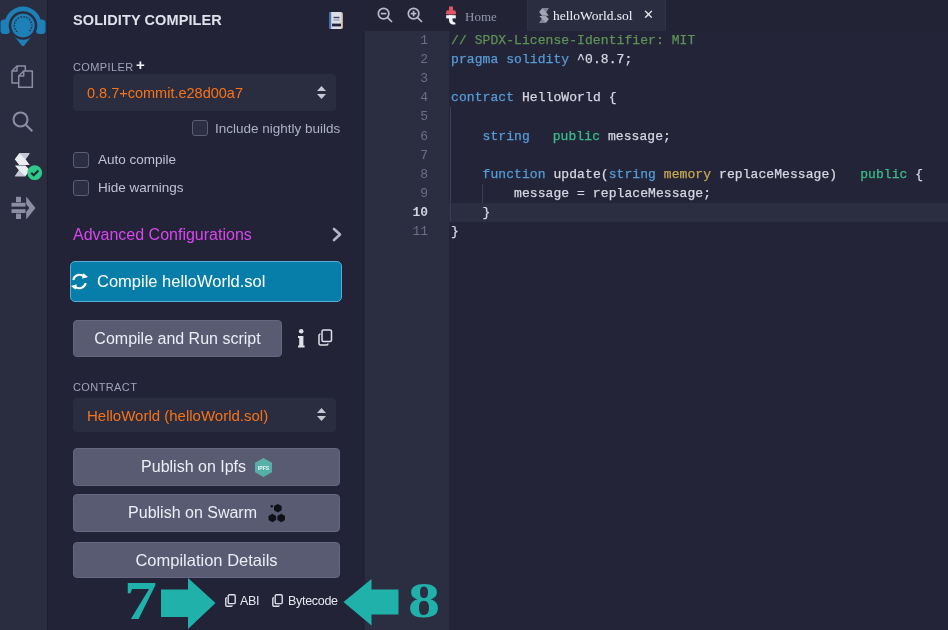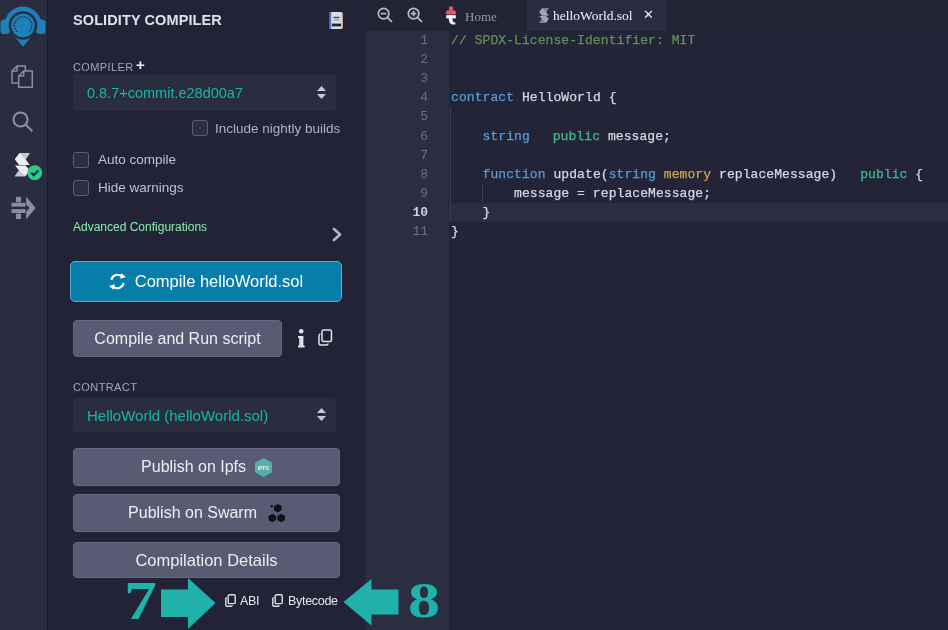--- a/index.html
+++ b/index.html
@@ -8,21 +8,21 @@
 .abs { position:absolute; }
 
 
 #rail { left:0; top:0; width:48px; height:630px; background:#2a2c3f; border-right:1px solid #1c1d2a; }
 
 
 #panel { left:48px; top:0; width:317px; height:630px; background:#222336; }
 .lbl { color:#a2a3bd; font-size:11px; letter-spacing:.4px; }
 .cb { position:absolute; width:16px; height:16px; border:1px solid #5a5e78; border-radius:3px; background:#2c2e41; }
 .btn2 { position:absolute; background:#585b72; border:1px solid #646781; border-radius:4px; color:#eceef5; font-size:16px; display:flex; align-items:center; justify-content:center; }
-.sel { position:absolute; background:#2a2c3f; border-radius:4px; color:#14b8a6; font-size:14.5px; display:flex; align-items:center; }
+.sel { position:absolute; background:#2a2c3f; border-radius:4px; color:#f97316; font-size:14.5px; display:flex; align-items:center; }
 .sortarr { position:absolute; right:10px; }
 
 
 #editor { left:365px; top:0; width:583px; height:630px; background:#2b2d40; }
 #tabbar { position:absolute; left:0; top:0; width:583px; height:31px; background:#222334;font-family:Liberation Serif, serif; }
 #gutter { position:absolute; left:0; top:31px; width:84px; height:599px; background:#2b2d40; }
 #codearea { position:absolute; left:84px; top:31px; width:499px; height:599px; background:#232438; }
 .ln { position:absolute; width:63px; text-align:right; font-family:"Liberation Mono",monospace; font-size:13px; color:#6b6e87; line-height:19px; }
 .cl { position:absolute; left:86px; font-family:"Liberation Mono",monospace; font-size:13px; line-height:19px; white-space:pre; color:#d6d7e2; letter-spacing:0.08px; -webkit-text-stroke:0.25px currentColor; }
 .kw { color:#569cd6; } .cm { color:#5f9355; } .gr { color:#3dbe8b;padding-left:15px; } .gd { color:#c9a950; }
@@ -102,26 +102,26 @@
 
     <div class="cb" style="left:144px;top:120px"></div>
     <div class="abs" style="left:167px;top:121px;font-size:13.5px;color:#aeb0c4">Include nightly builds</div>
 
     <div class="cb" style="left:25px;top:152px"></div>
     <div class="abs" style="left:50px;top:152px;font-size:13.5px;color:#c0c2d2">Auto compile</div>
 
     <div class="cb" style="left:25px;top:180px"></div>
     <div class="abs" style="left:50px;top:180px;font-size:13.5px;color:#c0c2d2">Hide warnings</div>
 
-    <div class="abs" style="left:25px;top:220px;font-size:12px;color:#86efac">Advanced Configurations</div>
+    <div class="abs" style="left:25px;top:226px;font-size:16px;color:#d946ef">Advanced Configurations</div>
     <svg class="abs" style="left:284px;top:227px" width="10" height="15" viewBox="0 0 10 15" fill="none" stroke="#b4b6c6" stroke-width="2.6" stroke-linecap="round" stroke-linejoin="round">
       <path d="M2 2 L8 7.5 L2 13"></path>
     </svg>
 
-    <div class="abs" style="left:22px;top:261px;width:272px;height:41px;background:#077eaa;border:1px solid #55aed2;border-radius:5px;display:flex;align-items:center;justify-content:center;color:#fff;font-size:16.5px">
+    <div class="abs" style="left:22px;top:261px;width:272px;height:41px;background:#077eaa;border:1px solid #55aed2;border-radius:5px;display:flex;align-items:center;color:#fff;font-size:16.5px">
       <svg width="17" height="17" viewBox="0 0 17 17" style="margin-right:9px">
         <g fill="none" stroke="#fff" stroke-width="2.1">
           <path d="M14.7 10.1 A6.5 6.5 0 0 1 3.9 13.4"></path>
           <path d="M2.3 6.9 A6.5 6.5 0 0 1 13.1 3.6"></path>
         </g>
         <polygon points="12.3,0.2 17,3.9 11.2,5.7" fill="#fff"></polygon>
         <polygon points="4.7,16.8 0,13.1 5.8,11.3" fill="#fff"></polygon>
       </svg>
       Compile helloWorld.sol
     </div>
@@ -227,20 +227,21 @@
     <div class="ln" style="top:88px">4</div>
     <div class="ln" style="top:107px">5</div>
     <div class="ln" style="top:127px">6</div>
     <div class="ln" style="top:146px">7</div>
     <div class="ln" style="top:165px">8</div>
     <div class="ln" style="top:184px">9</div>
     <div class="ln" style="top:203px;color:#d0d2de;font-weight:bold">10</div>
     <div class="ln" style="top:222px">11</div>
 
     <div class="cl cm" style="top:31px">// SPDX-License-Identifier: MIT</div>
+    <div class="cl" style="top:50px"><span class="kw">pragma solidity</span> ^0.8.7;</div>
     <div class="cl" style="top:88px"><span class="kw">contract</span> HelloWorld {</div>
     <div class="cl" style="top:127px">    <span class="kw">string</span> <span class="gr">public</span> message;</div>
     <div class="cl" style="top:165px">    <span class="kw">function</span> update(<span class="kw">string</span> <span class="gd">memory</span> replaceMessage) <span class="gr">public</span> {</div>
     <div class="cl" style="top:184px">        message = replaceMessage;</div>
     <div class="cl" style="top:203px">    }</div>
     <div class="cl" style="top:222px">}</div>
   </div>
 
   <div class="num" style="left:124px;top:570px;font-size:54px;transform:scaleX(1.22)">7</div>
   <svg class="abs" style="left:161px;top:577px" width="55" height="54" viewBox="0 0 55 54">

